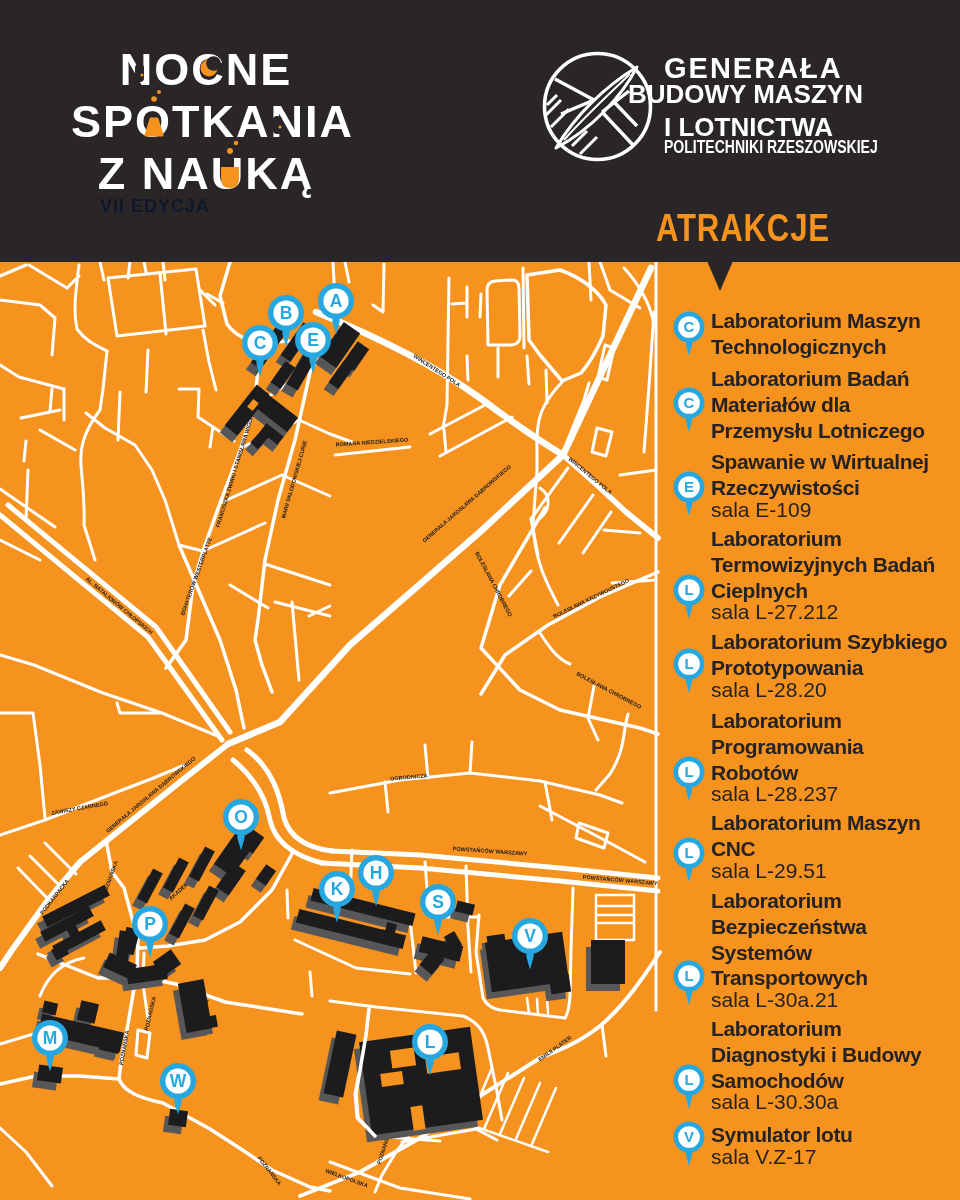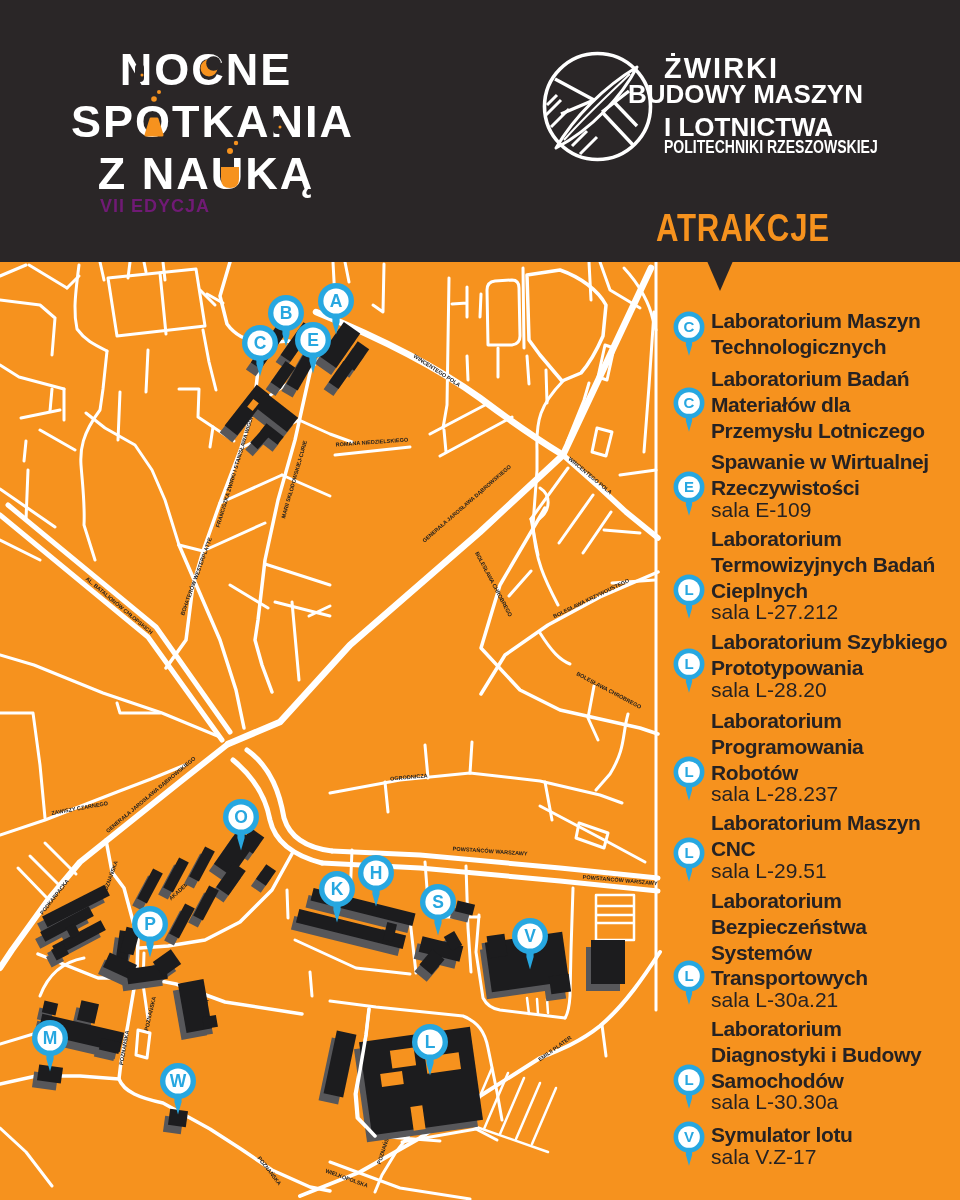--- a/index.html
+++ b/index.html
@@ -1,21 +1,21 @@
 <!DOCTYPE html>
 <html><head>
 <meta charset="utf-8">
 <style>
   html,body{margin:0;padding:0;}
   body{width:960px;height:1200px;background:#F6921E;font-family:"Liberation Sans",sans-serif;overflow:hidden;position:relative;}
   .abs{position:absolute;}
   #header{left:0;top:0;width:960px;height:262px;background:#2A2627;}
   #evlogo{left:71px;top:44px;width:270px;color:#fff;font-weight:bold;text-align:center;}
   .evline{font-size:45px;line-height:52px;letter-spacing:2px;}
-  #viied{color:#701a75;font-size:18px;font-weight:bold;letter-spacing:1px;}
+  #viied{color:#0f172a;font-size:18px;font-weight:bold;letter-spacing:1px;}
   .wline{color:#fff;font-weight:bold;white-space:nowrap;}
   #atrakcje{color:#F6921E;font-weight:bold;font-size:38px;letter-spacing:1px;transform:scaleX(0.82);transform-origin:0 0;}
   .item{position:absolute;left:711px;width:260px;color:#262223;}
   .ttl{font-weight:bold;font-size:21px;line-height:25.8px;letter-spacing:-0.4px;white-space:nowrap;}
   .sala{font-size:21px;line-height:23px;margin-top:-3px;}
 </style>
 </head>
 <body>
 
 <svg class="abs" style="left:0;top:0" width="960" height="1200" viewBox="0 0 960 1200">
@@ -509,21 +509,21 @@
 <svg class="abs" style="left:540px;top:49px" width="115" height="115" viewBox="0 0 115 115" fill="none" stroke="#FFFFFF">
   <circle cx="57.5" cy="57.5" r="53" stroke-width="3.6"></circle>
   <path d="M16,99 C34,68 64,38 97,18 C82,47 52,80 16,99 Z" stroke-width="3" stroke-linejoin="round"></path>
   <path d="M24,91 C44,68 70,44 90,25" stroke-width="2"></path>
   <path d="M54,51 L15,30 M54,51 L21,65" stroke-width="3.4"></path>
   <path d="M62,63 L93,96 M62,63 L89,42 M74,53 L97,77" stroke-width="3.4"></path>
   <path d="M7,56 L17,46 M5,67 L21,51 M11,78 L29,60" stroke-width="3"></path>
   <path d="M32,97 L47,82 M40,105 L57,88" stroke-width="3"></path>
 </svg>
 
-<div class="abs wline" style="left:664px;top:52px;font-size:29px;letter-spacing:2px;">ŻWIRKI</div>
+<div class="abs wline" style="left:664px;top:52px;font-size:29px;letter-spacing:2px;">GENERAŁA</div>
 <div class="abs wline" style="left:628px;top:79px;font-size:26px;">BUDOWY MASZYN</div>
 <div class="abs wline" style="left:664px;top:112px;font-size:26px;">I LOTNICTWA</div>
 <div class="abs wline" style="left:664px;top:137px;font-size:18px;transform:scaleX(0.78);transform-origin:0 0;">POLITECHNIKI RZESZOWSKIEJ</div>
 
 <div class="abs" id="atrakcje" style="left:656px;top:207px;">ATRAKCJE</div>
 
 <div id="sidebar">
 
 <div class="item" style="top:308px">
       <div class="ttl">Laboratorium Maszyn<br>Technologicznych</div>

